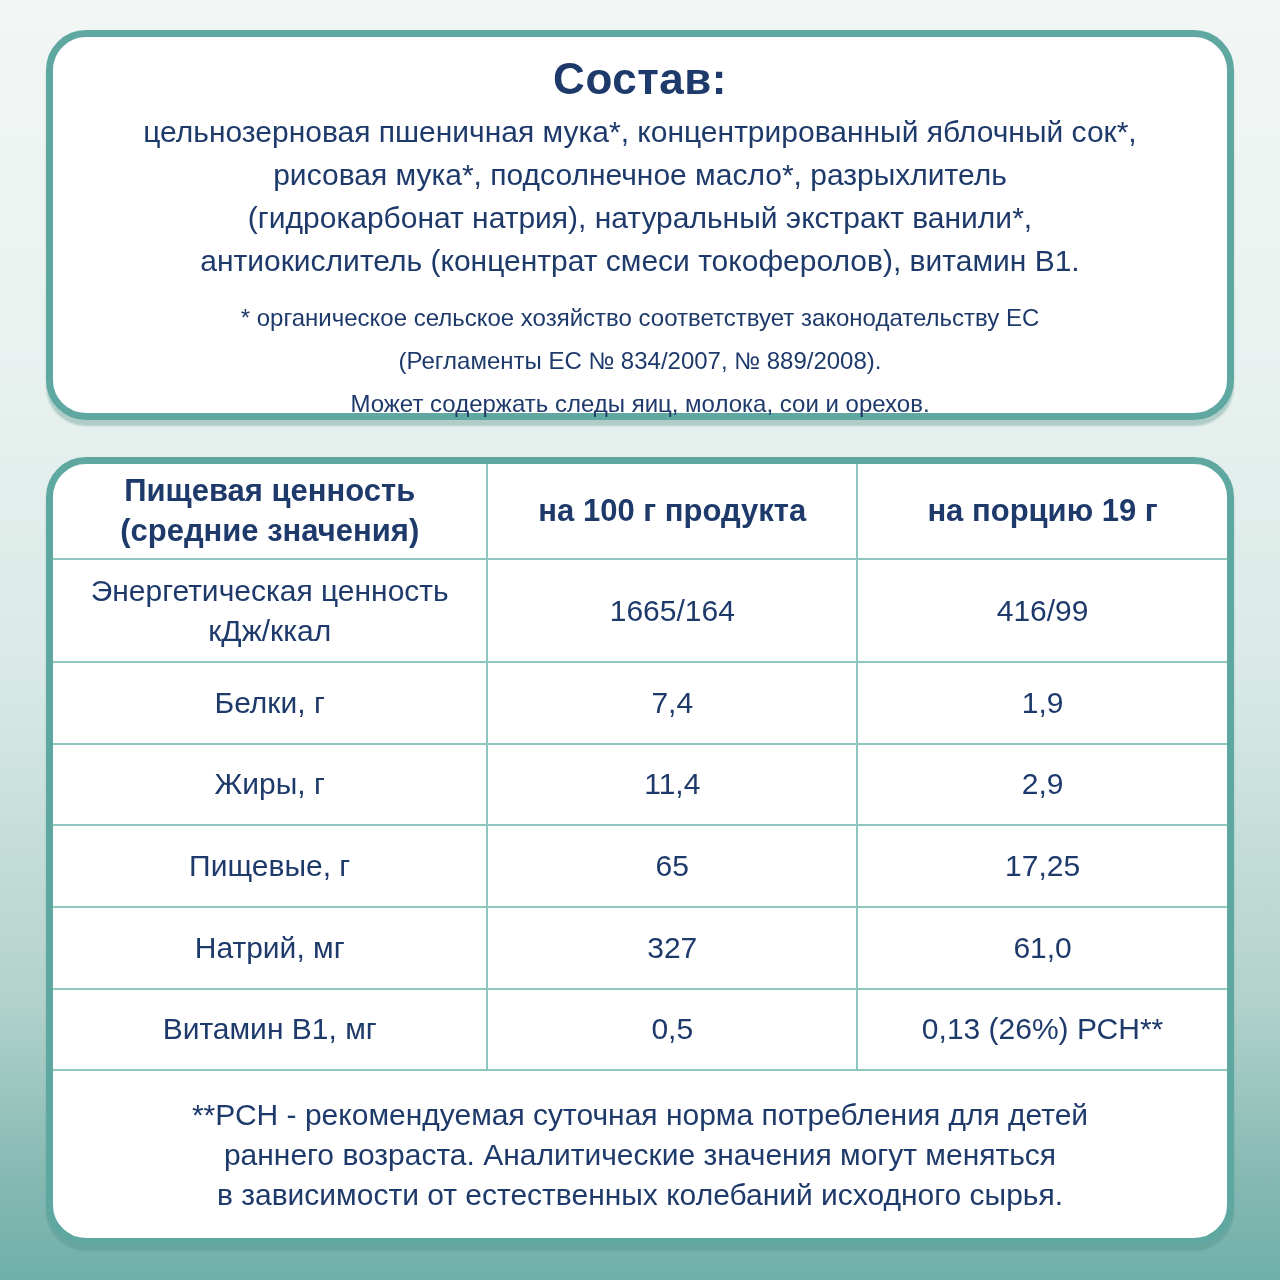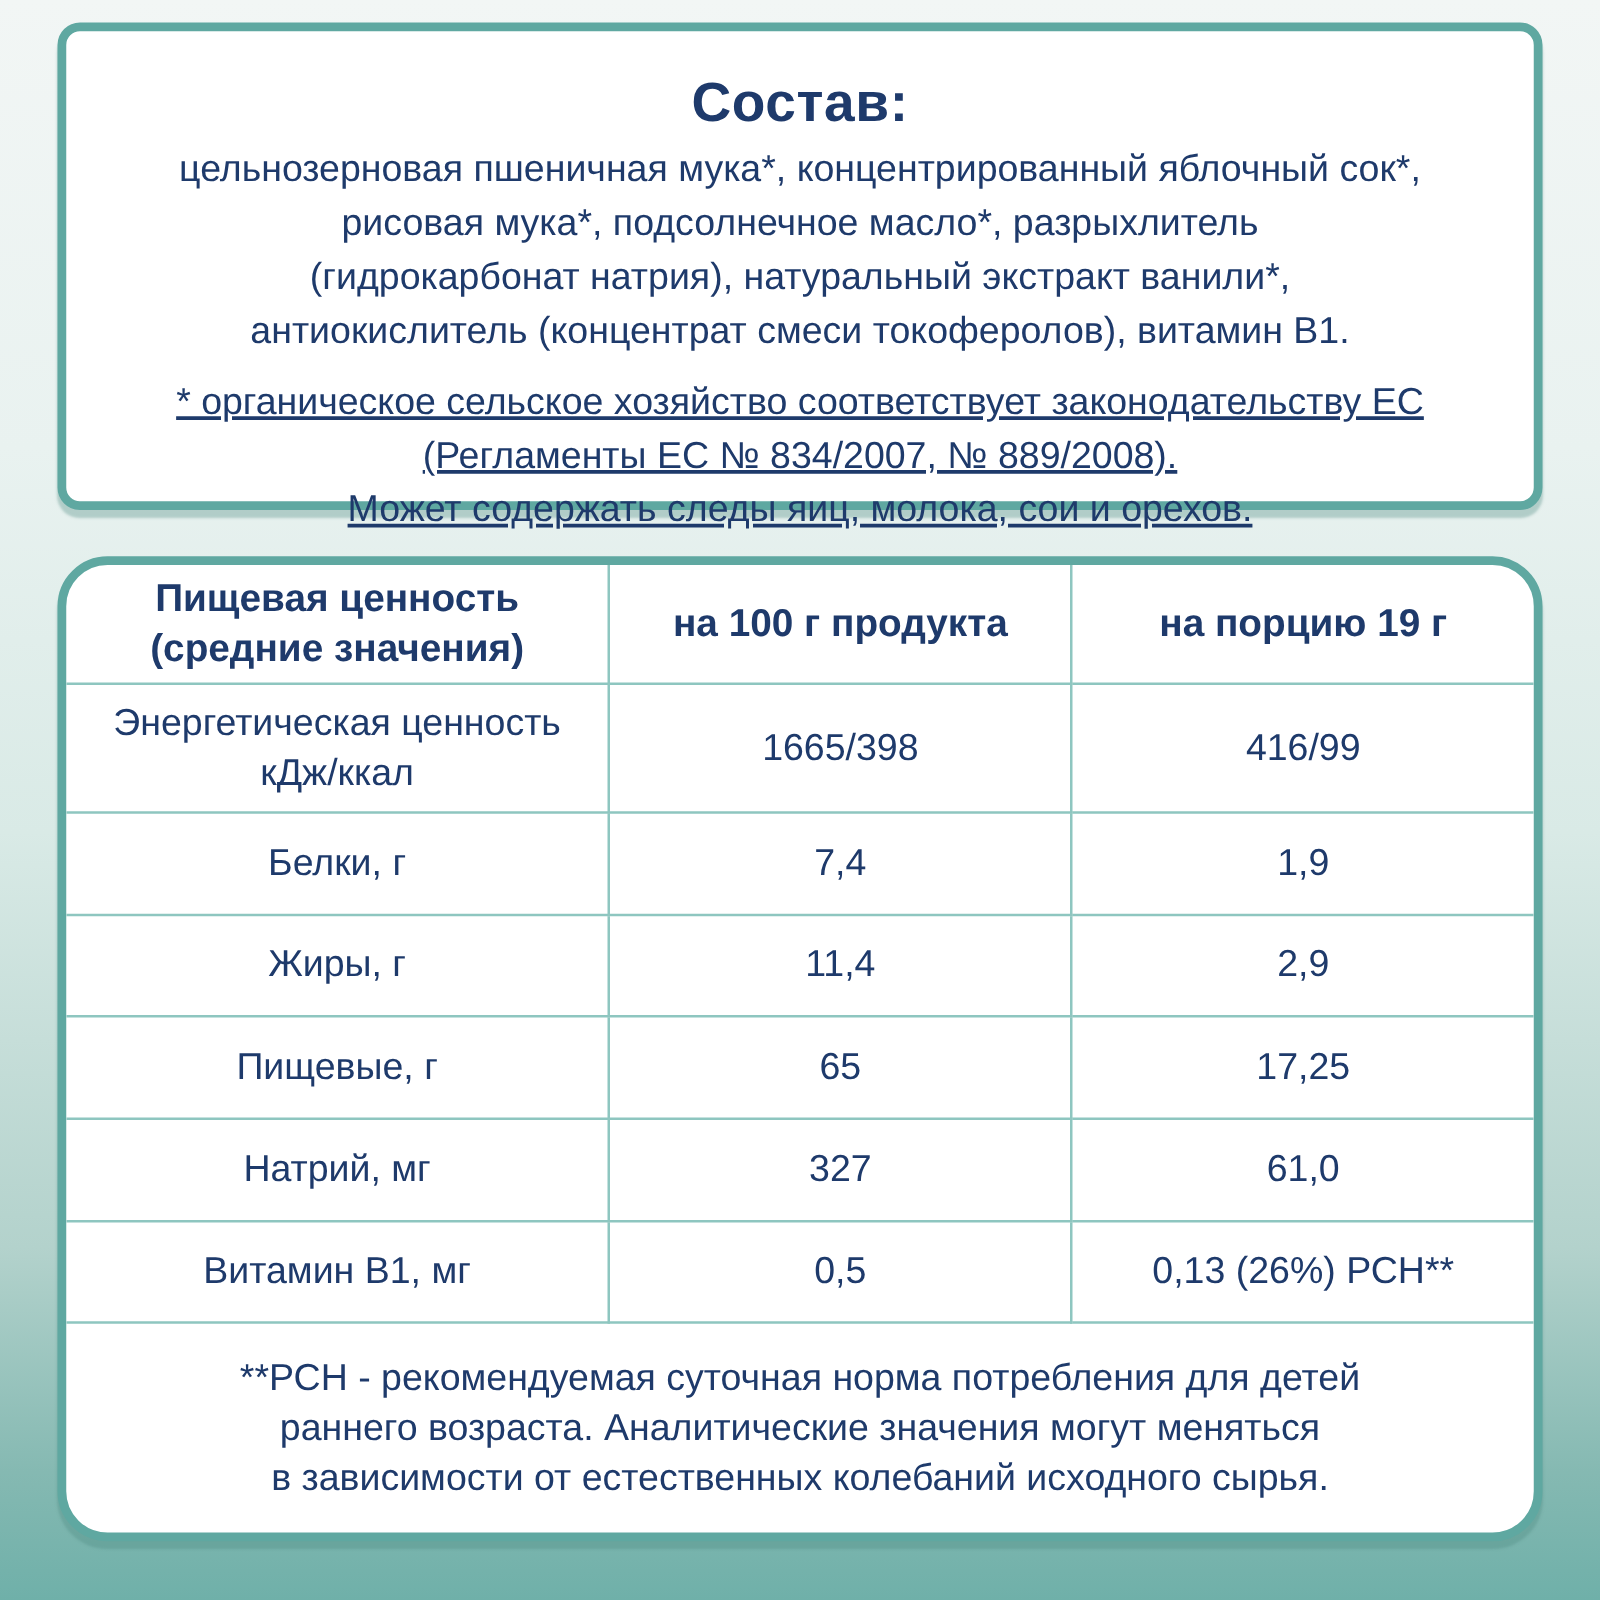--- a/index.html
+++ b/index.html
@@ -22,45 +22,43 @@
   }
   .card {
     background: #ffffff;
     border: 7px solid #5fa8a1;
     border-radius: 40px;
     margin: 0 46px;
     box-sizing: border-box;
     box-shadow: 0 6px 2px rgba(78, 138, 130, 0.35);
   }
   .card-composition {
-    margin-top: 18px;
+    margin-top: 30px;
     height: 390px;
-    padding: 26px 34px 12px 34px;
+    padding: 10px 34px 12px 34px;
     text-align: center;
-    border-radius: 18px;
   }
   .comp-title {
     font-size: 44px;
     font-weight: 700;
     line-height: 52px;
     margin: 6px 0 5px 0;
     letter-spacing: 0.5px;
   }
   .comp-ingredients {
     font-size: 30px;
     line-height: 43px;
     margin: 0;
     white-space: pre-line;
   }
   .comp-note {
-    font-size: 30px;
+    font-size: 24px;
     line-height: 43px;
     margin: 14px 0 0 0;
     white-space: pre-line;
-    text-decoration: underline;
   }
   .card-nutrition {
     margin-top: 37px;
     height: 788px;
     padding: 0;
     overflow: hidden;
   }
   table.nutrition {
     width: 100%;
     height: 100%;
@@ -119,21 +117,21 @@
     <tbody>
         <tr class="h-header">
       <th>Пищевая ценность
 (средние значения)</th>
       <th>на 100 г продукта</th>
       <th>на порцию 19 г</th>
     </tr>
     <tr class="h-energy">
       <td>Энергетическая ценность
 кДж/ккал</td>
-      <td>1665/398</td>
+      <td>1665/164</td>
       <td>416/99</td>
     </tr>
     <tr class="h-std">
       <td>Белки, г</td>
       <td>7,4</td>
       <td>1,9</td>
     </tr>
     <tr class="h-std">
       <td>Жиры, г</td>
       <td>11,4</td>

